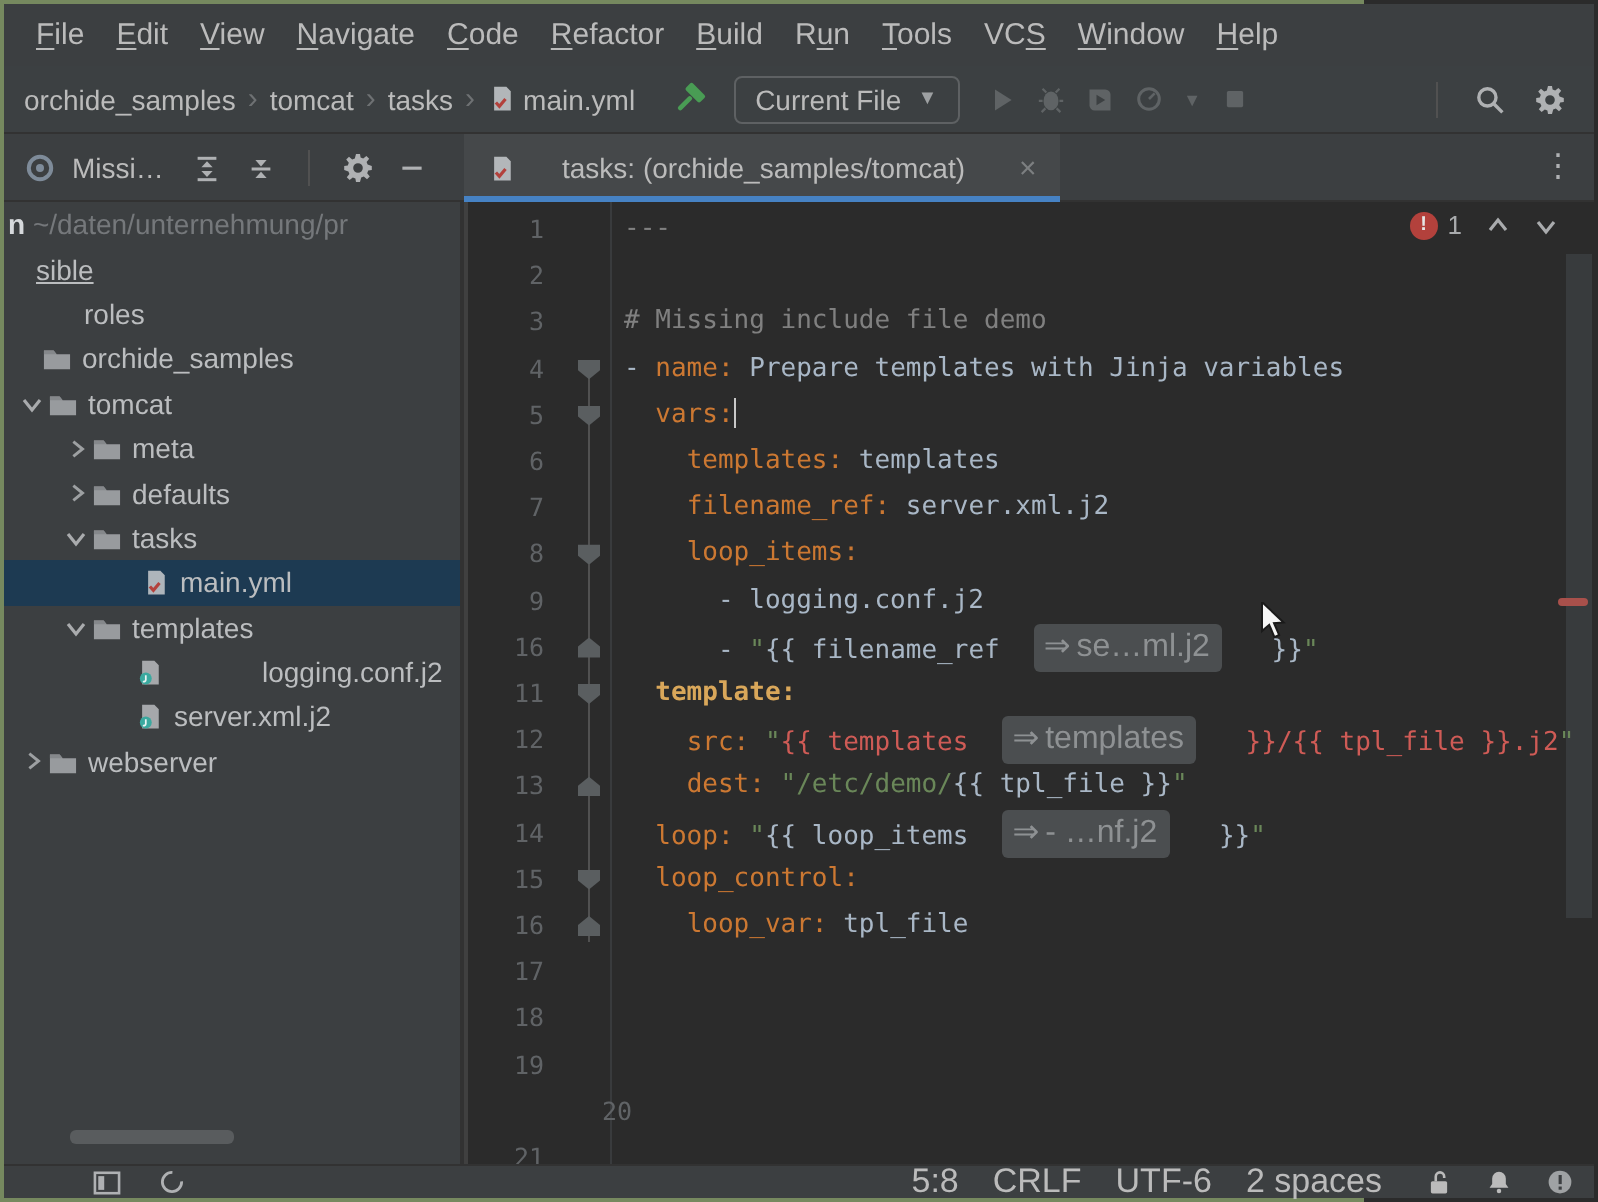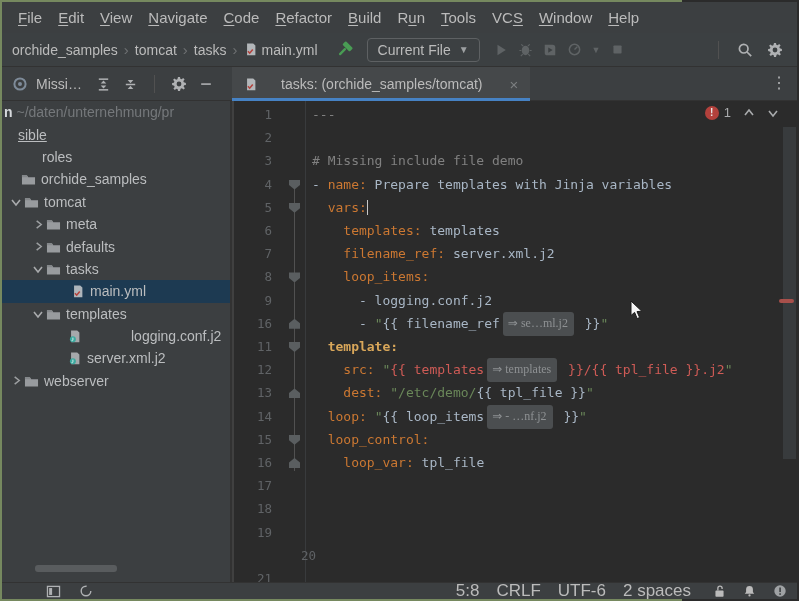--- a/index.html
+++ b/index.html
@@ -55,21 +55,21 @@
   .gutter-line { position:absolute; left:71px; top:0; height:481px; width:1px; background:#393b3d; }
   .fold-line { position:absolute; left:60px; top:88px; height:282px; width:1px; background:#515151; }
   .ed-row { position:absolute; left:0; width:563px; height:23.2px; }
   .lnum { position:absolute; left:0; width:38px; text-align:right; color:#606366; font:12.5px "DejaVu Sans Mono",monospace; line-height:23.2px; }
   .fold { position:absolute; left:55px; top:7px; width:11px; height:10px; background:#5a5e60; }
   .fold.down { clip-path:polygon(0 0,100% 0,100% 55%,50% 100%,0 55%); }
   .fold.up { clip-path:polygon(50% 0,100% 45%,100% 100%,0 100%,0 45%); }
   .code { position:absolute; left:78px; top:0; font:13px "DejaVu Sans Mono",monospace; line-height:23.2px; white-space:pre; }
   .c-cm { color:#808080; } .c-k { color:#cc7832; } .c-kb { color:#d9a75a; font-weight:bold; }
   .c-tx { color:#a9b7c6; } .c-s { color:#6a8759; } .c-e { color:#cf5b56; }
-  .chip { display:inline-block; background:#4b4e50; color:#8e9193; border-radius:3px; font-size:12px; font-family:Liberation Serif, serif; padding:0 6px 1px 5px; margin:0 3px; vertical-align:1px; }
+  .chip { display:inline-block; background:#4b4e50; color:#8e9193; border-radius:3px; font-size:16px; font-family:Liberation Sans, sans-serif; padding:0 6px 1px 5px; margin:0 17px; vertical-align:1px; }
   .chip .ar { color:#8e9193; margin-right:3px; }
   .caret-bar { display:inline-block; width:1.5px; height:15px; background:#c8c8c8; vertical-align:-3px; }
   .err-widget { position:absolute; top:4px; right:18px; display:flex; align-items:center; gap:12px; color:#a9abad; font-size:13px; }
   .err-count-badge { display:flex; align-items:center; gap:5px; }
   .red-circle { width:14px; height:14px; border-radius:50%; background:#b3413c; color:#e6e6e6; font-size:10px; font-weight:bold; display:flex; align-items:center; justify-content:center; }
   .scroll-thumb { position:absolute; right:1px; top:26px; width:13px; height:332px; background:#383b3d; }
   .stripe-mark { position:absolute; right:3px; top:198px; width:15px; height:4px; background:#a8504b; border-radius:2px; }
   .mouse-cursor { position:absolute; left:396px; top:200px; }
 
   

